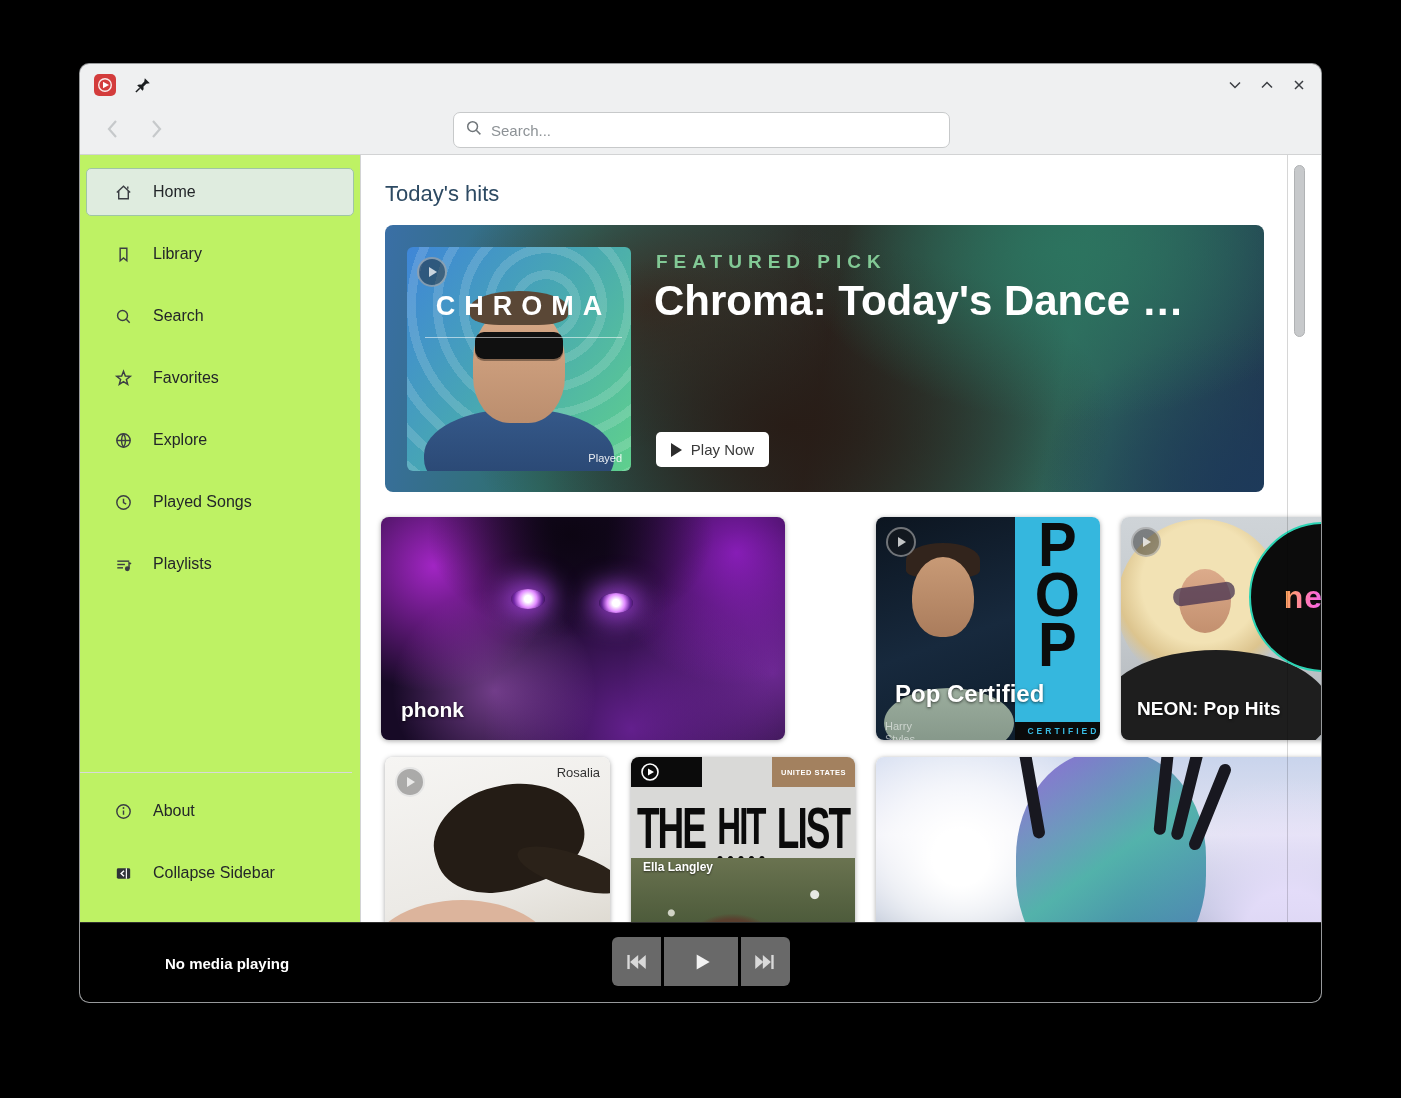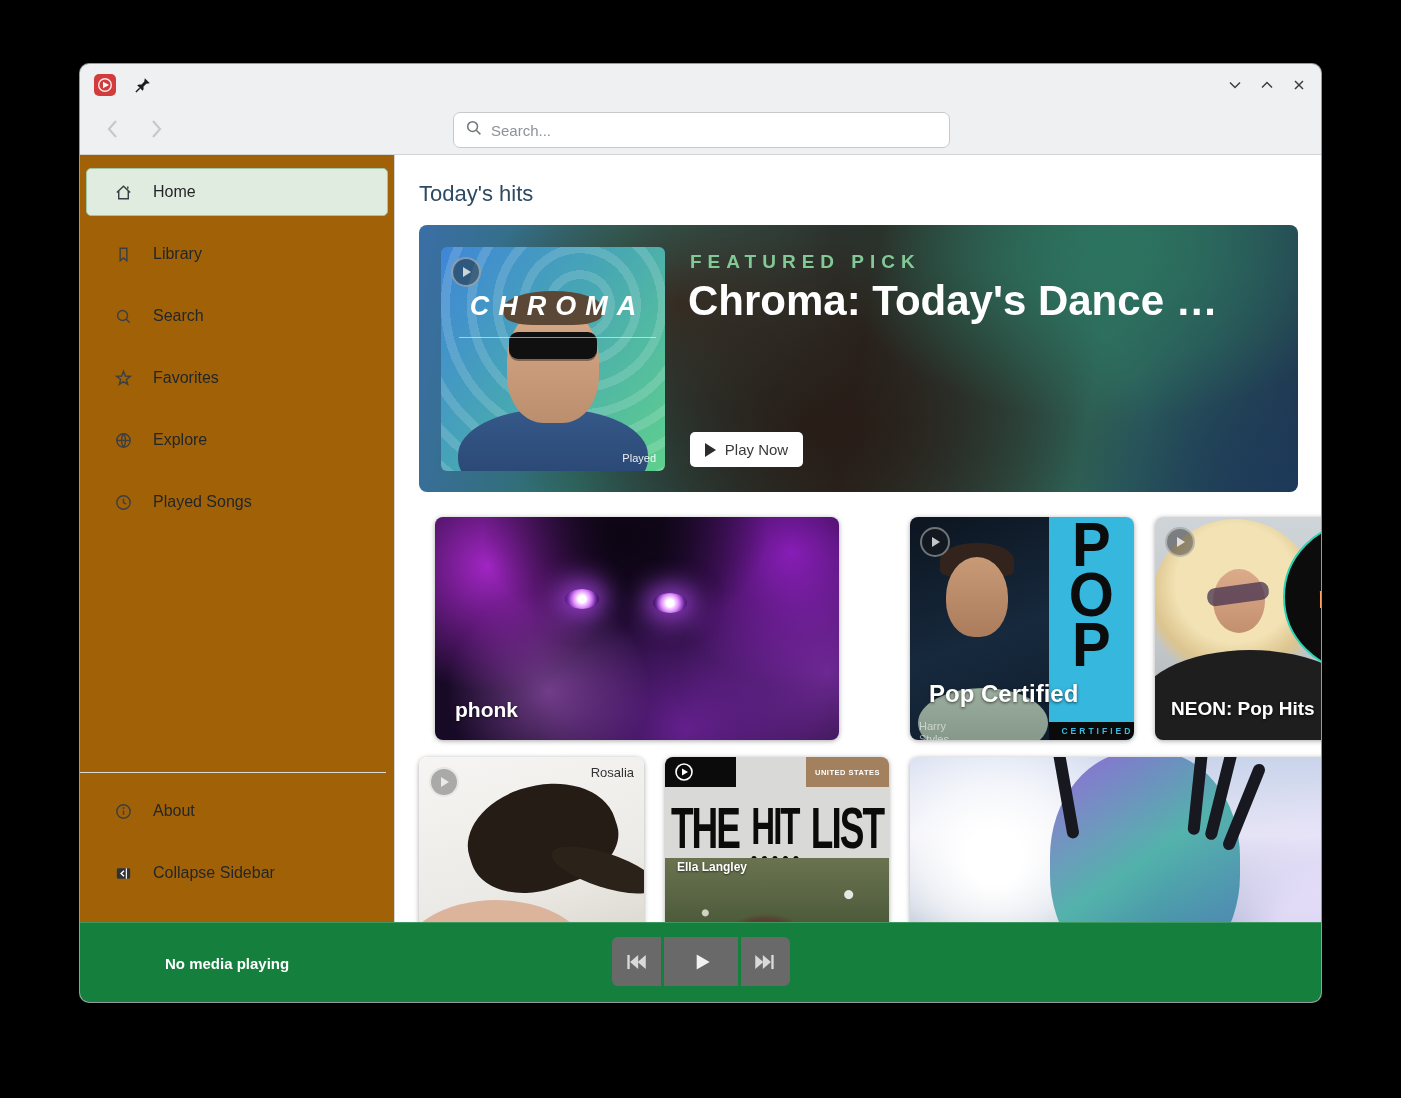--- a/index.html
+++ b/index.html
@@ -22,21 +22,21 @@
   .nav-arrow { position:absolute; top:10px; width:26px; height:28px; background:none; border:none; }
   .nav-back { left:20px; } .nav-fwd { left:63px; }
   .searchbar { position:absolute; left:373px; top:6px; width:497px; height:36px; background:#fff;
                border:1px solid #c7c9ca; border-radius:7px; display:flex; align-items:center; padding:0 11px; gap:8px; }
   .searchbar input { flex:1; border:none; outline:none; background:transparent; font-size:15px; color:#232629; font-family:inherit; }
   .searchbar input::placeholder { color:#8d9296; }
 
   
   .app-body { height:767px; display:flex; position:relative; }
 
-  .sidebar { width:315px; background:#a16207; border-right:1px solid #d2d3d4; position:relative; padding-top:13px; }
+  .sidebar { width:281px; background:#bef264; border-right:1px solid #d2d3d4; position:relative; padding-top:13px; }
   .side-item { height:48px; margin:0 6px 14px 6px; display:flex; align-items:center; gap:19px;
                padding:0 26px; border-radius:5px; font-size:16px; color:#232629; border:1px solid transparent; }
   .side-item.selected { background:#dfecdf; border:1px solid #9fc5a6; }
   .sidebar-footer { position:absolute; left:0; right:8px; bottom:11px; border-top:1px solid #d8d9da; padding-top:14px; }
   .sidebar-footer .side-item { margin-bottom:14px; }
   .sicon { width:21px; height:21px; flex:0 0 21px; }
 
   .content { flex:1; position:relative; background:#fff; overflow:hidden; }
   .section-title { position:absolute; left:24px; top:26px; font-size:22px; font-weight:normal; color:#2d4a63; }
 
@@ -46,21 +46,21 @@
               radial-gradient(ellipse 420px 260px at 78% 10%, rgba(44,116,95,.95), transparent 65%),
               radial-gradient(ellipse 420px 300px at 100% 100%, #1d3a5a, transparent 55%),
               radial-gradient(ellipse 520px 300px at 46% 75%, rgba(40,28,22,.95), transparent 62%),
               radial-gradient(ellipse 340px 240px at 30% 30%, rgba(58,40,30,.85), transparent 60%),
               linear-gradient(100deg,#3a6fa6 0%, #2e6f68 22%, #2a2521 50%, #2f6b5e 76%, #20354f 100%); }
   .banner-art { position:absolute; left:22px; top:22px; width:224px; height:224px; border-radius:6px; overflow:hidden;
             background:
               repeating-radial-gradient(circle at 62% 26%, rgba(255,255,255,.14) 0 9px, rgba(255,255,255,0) 9px 26px),
               linear-gradient(125deg,#3f86d8 0%, #47a6b4 45%, #5fd08d 100%); }
   .art-title { position:absolute; left:0; right:0; top:44px; text-align:center; color:#fff;
-               font-size:27px; font-weight:bold; letter-spacing:9px; text-indent:9px;font-style:italic; }
+               font-size:27px; font-weight:bold; letter-spacing:9px; text-indent:9px; }
   .art-line { position:absolute; left:8%; right:4%; top:90px; height:1px; background:rgba(255,255,255,.55); }
   .fig-shoulders { position:absolute; left:50%; bottom:-34px; width:190px; height:96px; transform:translateX(-50%);
                    background:linear-gradient(180deg,#35598a,#26416b); border-radius:48%; }
   .fig-head { position:absolute; left:50%; bottom:48px; width:92px; height:116px; transform:translateX(-50%);
               background:linear-gradient(180deg,#d9aa88,#bb8e6e); border-radius:46% 46% 40% 40%; }
   .fig-hair { position:absolute; left:50%; bottom:146px; width:98px; height:34px; transform:translateX(-50%);
               background:#5a4736; border-radius:50% 50% 30% 30%; }
   .fig-glasses { position:absolute; left:50%; bottom:112px; width:88px; height:27px; transform:translateX(-50%);
                  background:#101010; border-radius:9px; box-shadow:0 2px 0 rgba(0,0,0,.35); }
   .art-artist { position:absolute; right:9px; bottom:7px; color:rgba(255,255,255,.9); font-size:11px; }
@@ -76,21 +76,21 @@
   .card { position:absolute; border-radius:8px; overflow:hidden; box-shadow:0 1px 5px rgba(0,0,0,.35); }
   .card-title { position:absolute; left:20px; bottom:18px; color:#fff; font-weight:bold; font-size:21px;
                 text-shadow:0 1px 3px rgba(0,0,0,.65); }
   .badge { position:absolute; left:10px; top:10px; width:30px; height:30px; border-radius:50%;
            background:rgba(25,25,25,.45); border:2px solid rgba(255,255,255,.4);
            display:flex; align-items:center; justify-content:center; }
   .badge-tri { width:0; height:0; border-left:8px solid rgba(255,255,255,.75);
                border-top:5px solid transparent; border-bottom:5px solid transparent; margin-left:2px; }
   .badge.gray { background:rgba(110,110,110,.55); border-color:rgba(255,255,255,.7); }
 
-  #card-phonk { left:40px; top:362px; width:404px; height:223px;
+  #card-phonk { left:20px; top:362px; width:404px; height:223px;
     background:
       radial-gradient(ellipse 220px 160px at 47% 8%, rgba(12,5,18,.95), transparent 65%),
       radial-gradient(circle at 13% 22%, rgba(196,44,235,.8), transparent 32%),
       radial-gradient(circle at 88% 16%, rgba(168,34,225,.75), transparent 33%),
       radial-gradient(circle at 28% 78%, rgba(221,122,255,.45), transparent 30%),
       radial-gradient(circle at 62% 95%, rgba(150,46,210,.6), transparent 45%),
       radial-gradient(circle at 97% 70%, rgba(190,70,250,.5), transparent 35%),
       #170a26; }
   .eye { position:absolute; width:34px; height:20px; border-radius:50%;
          background:radial-gradient(circle,#ffffff 0 18%, #e08aff 45%, rgba(170,60,255,.5) 72%, transparent 100%);
@@ -175,21 +175,21 @@
   .tr-d2 { left:328px; top:4px;  transform:rotate(22deg); }
   .tr-d3 { left:282px; top:-14px; transform:rotate(6deg); }
   .tr-d4 { left:150px; top:-10px; transform:rotate(-10deg); }
 
   
   .edge-line { position:absolute; left:926px; top:0; bottom:0; width:1px; background:rgba(0,0,0,.16); z-index:6; }
   .scroll-thumb { position:absolute; left:933px; top:10px; width:11px; height:172px; border-radius:6px;
     background:#c7c9cb; border:1px solid #b0b2b4; z-index:7; }
 
   
-  .playerbar { height:80px; background:#15803d; position:relative; border-top:1px solid rgba(255,255,255,.18); }
+  .playerbar { height:80px; background:#000000; position:relative; border-top:1px solid rgba(255,255,255,.18); }
   .player-status { position:absolute; left:85px; top:50%; transform:translateY(-50%); color:#fff;
     font-weight:bold; font-size:15px; }
   .player-controls { position:absolute; left:50%; top:14px; transform:translateX(-50%); display:flex; gap:3px; }
   .pbtn { width:49px; height:49px; background:#696969; border:none; display:flex; align-items:center; justify-content:center; }
   .pbtn.first { border-radius:6px 0 0 6px; }
   .pbtn.play  { width:74px; }
   .pbtn.last  { border-radius:0 6px 6px 0; }
 </style>
 </head>
 <body>
@@ -289,20 +289,30 @@
         </svg>
         <span>Explore</span>
       </div>
       <div class="side-item">
         <svg class="sicon" viewBox="0 0 22 22" fill="none" stroke="#3b3e43" stroke-width="1.5">
           <circle cx="11" cy="11" r="7"></circle>
             <path d="M11 7 V11.2 L13.8 12.8"></path>
         </svg>
         <span>Played Songs</span>
       </div>
+      <div class="side-item">
+        <svg class="sicon" viewBox="0 0 22 22" fill="none" stroke="#3b3e43" stroke-width="1.5">
+          <path d="M4.5 7.5 H17"></path>
+            <path d="M4.5 11 H12.5"></path>
+            <path d="M4.5 14.5 H10.5"></path>
+          <circle cx="15" cy="15.5" r="1.8" fill="#3b3e43"></circle>
+            <path d="M16.8 15.5 V9.3 L19 10.2"></path>
+        </svg>
+        <span>Playlists</span>
+      </div>
 
       <div class="sidebar-footer">
         <div class="side-item">
           <svg class="sicon" viewBox="0 0 22 22" fill="none" stroke="#3b3e43" stroke-width="1.5">
             <circle cx="11" cy="11" r="7"></circle>
               <path d="M11 10 V14.5"></path>
               <circle cx="11" cy="7.4" r="1" fill="#3b3e43" stroke="none"></circle>
           </svg>
           <span>About</span>
         </div>

